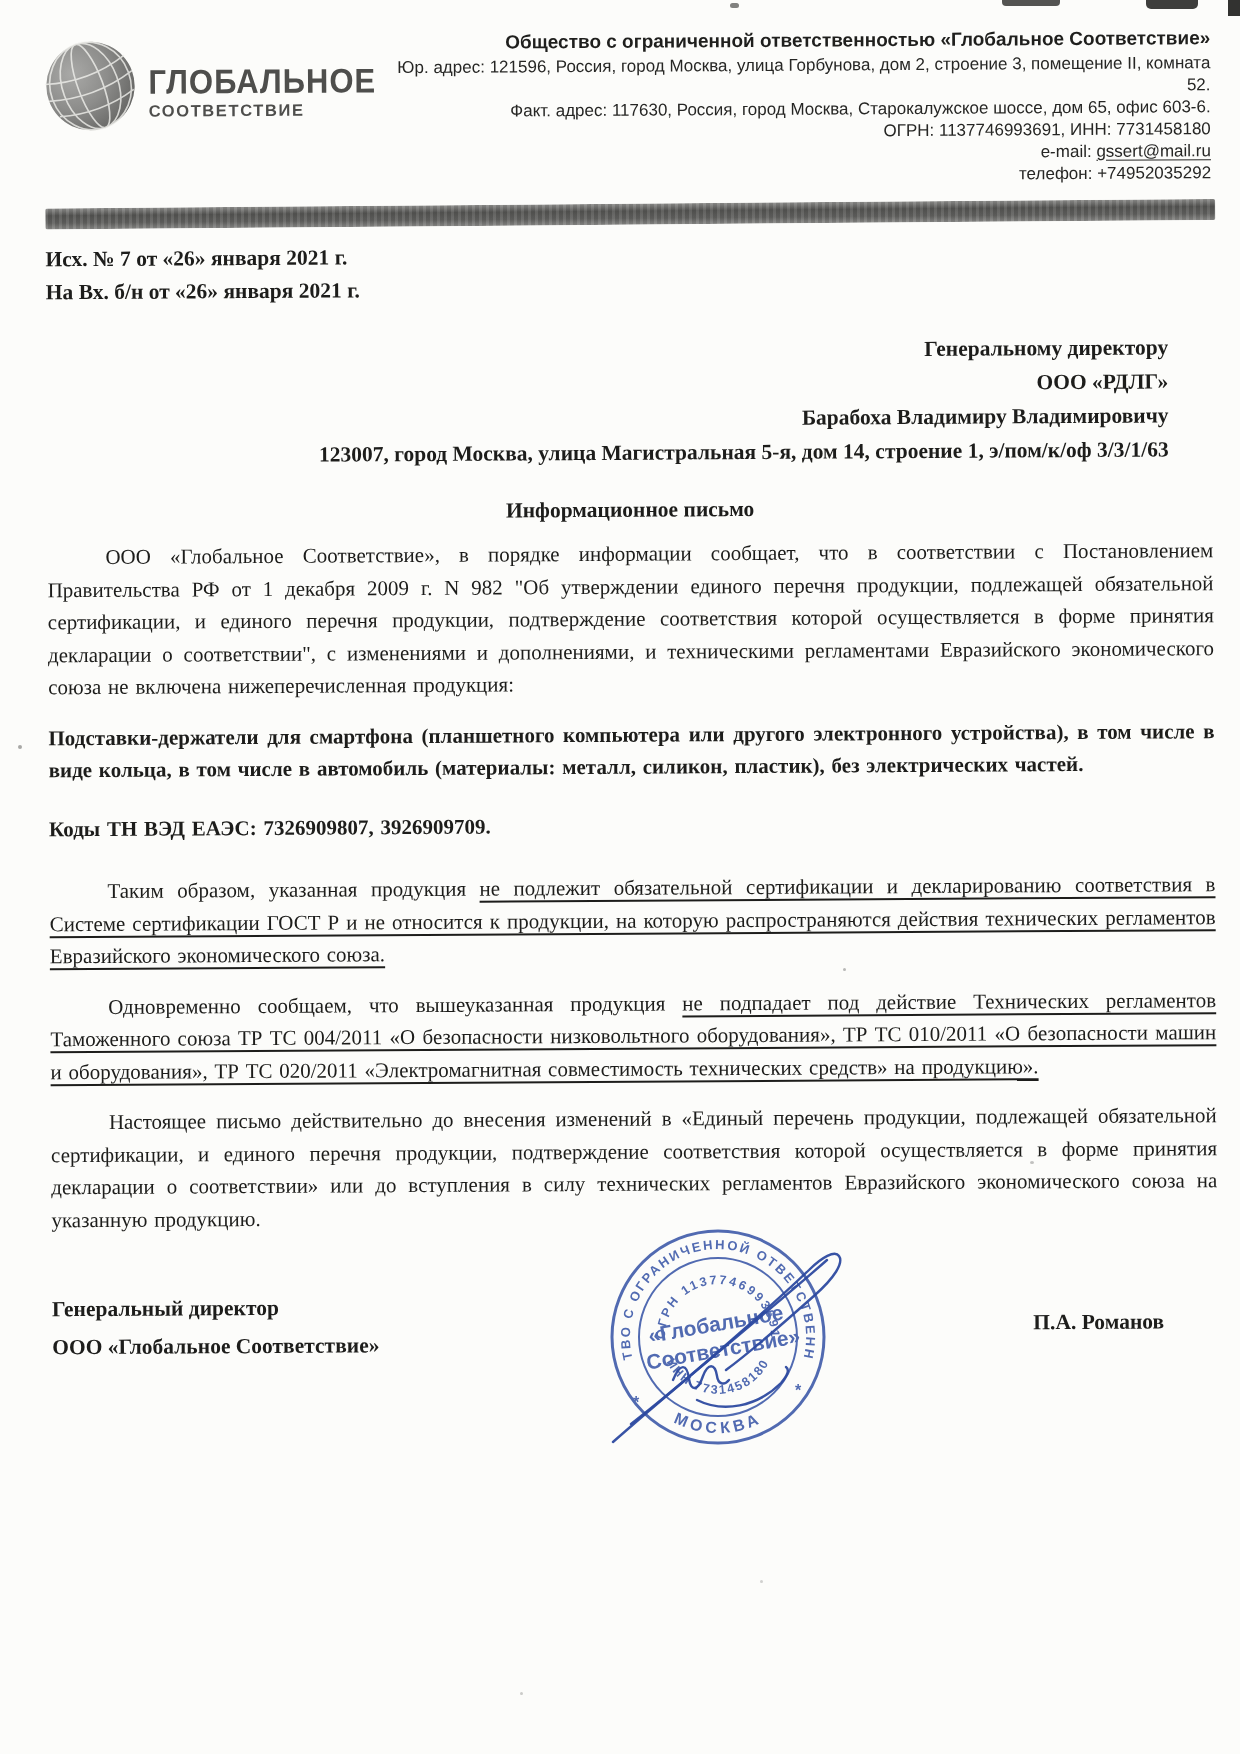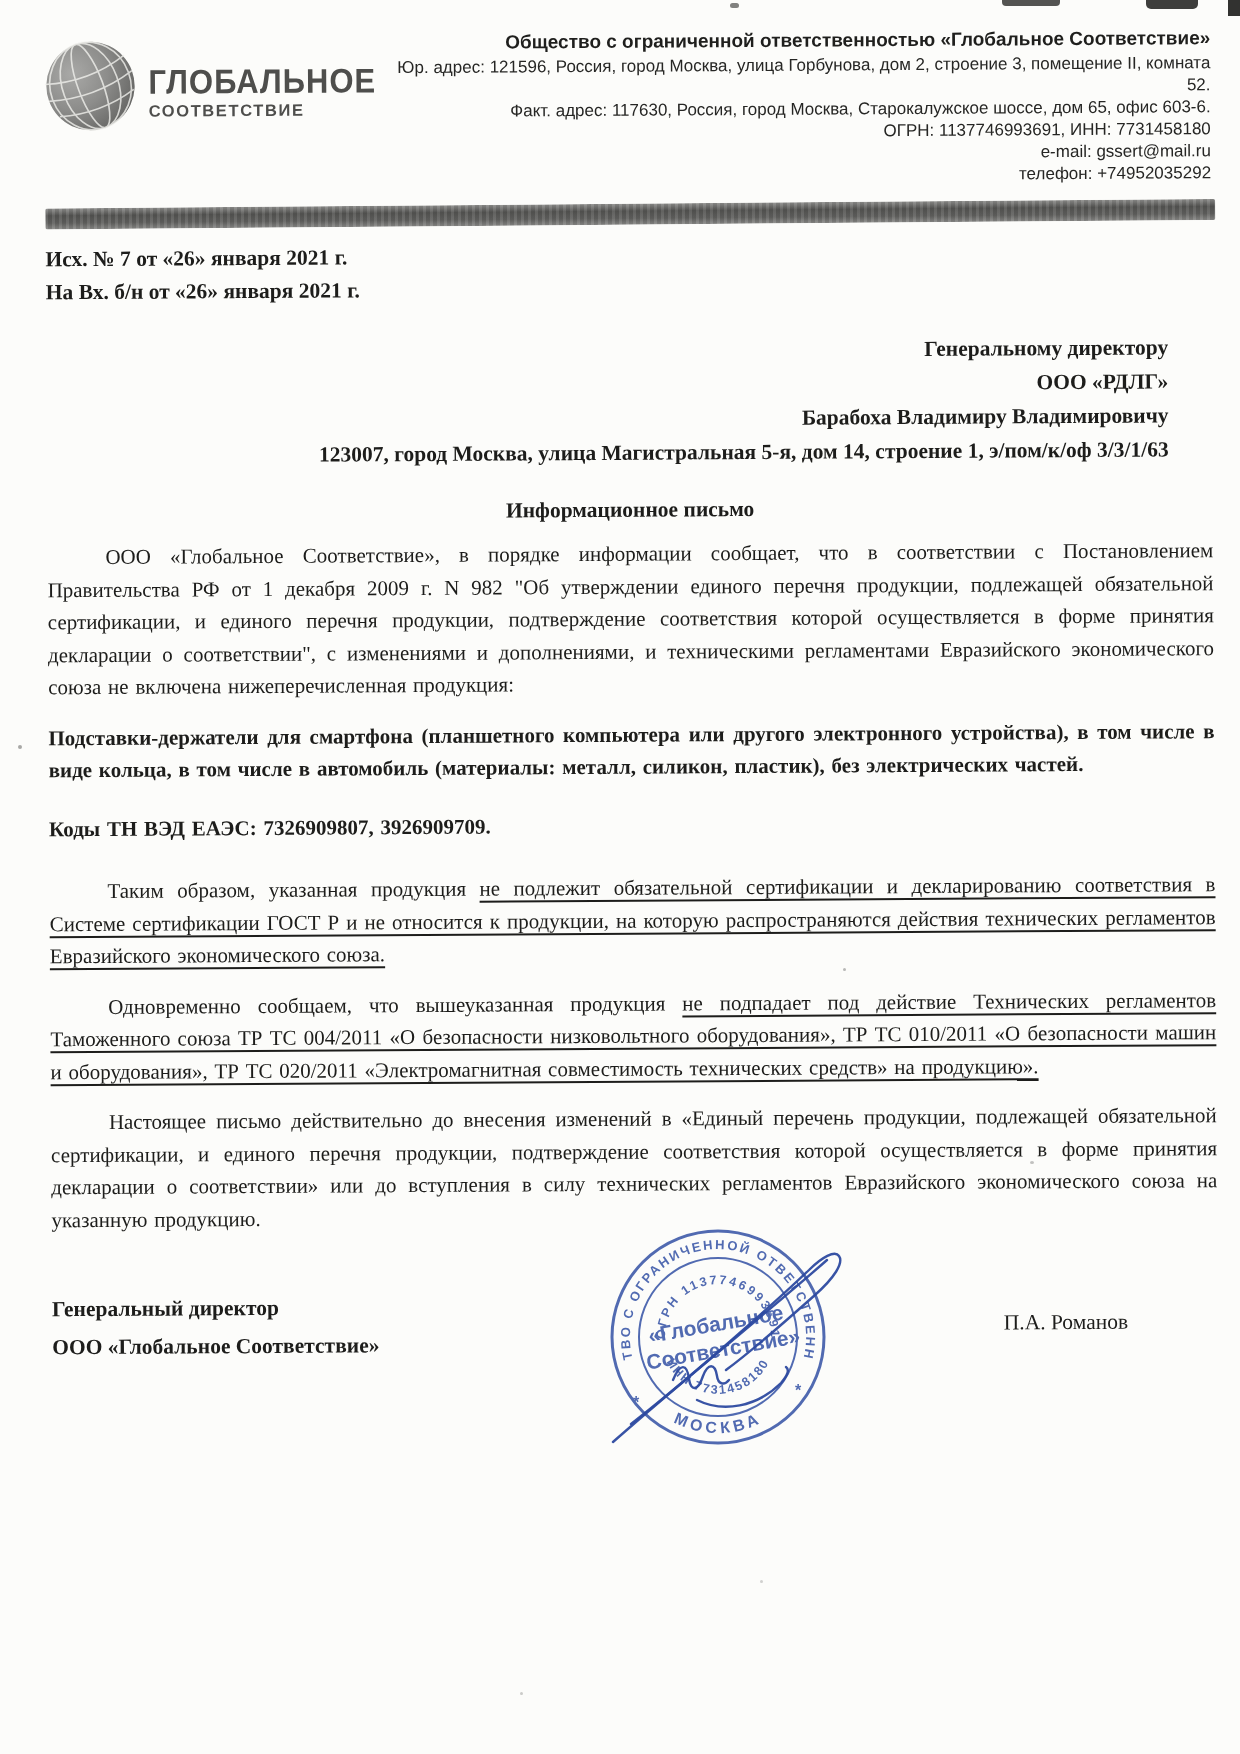--- a/index.html
+++ b/index.html
@@ -14,21 +14,21 @@
 
   
   .letterhead { display:flex; justify-content:space-between; align-items:flex-start; padding:24px 30px 0 42px; }
   .logo { display:flex; align-items:center; gap:10px; margin-top:10px; }
   .globe { width:96px; height:96px; flex:0 0 auto; }
   .logo-text { margin-top:14px; color:#4e4e4c; }
   .logo-l1 { font-family:"Liberation Sans", sans-serif; font-weight:bold; font-size:31px; letter-spacing:1px; transform:scaleY(1.1); transform-origin:left center; white-space:nowrap; }
   .logo-l2 { font-family:"Liberation Sans", sans-serif; font-weight:bold; font-size:16.5px; letter-spacing:1.6px; margin-top:1px; white-space:nowrap; }
   .lh-info { flex:1; text-align:right; font-family:"Liberation Sans", sans-serif; font-size:17px; line-height:22px; color:#262624; padding-top:6px; }
   .lh-company { font-size:19px; font-weight:bold; margin-bottom:3px; color:#1f1f1d; }
-  .email { text-underline-offset:3px; }
+  .email { text-decoration:underline; text-underline-offset:3px; }
 
   
   .rule-bar {
     height:21px; margin:16px 26px 0 44px;
     background:
       repeating-linear-gradient(90deg, rgba(255,255,255,.08) 0 3px, rgba(0,0,0,.07) 3px 7px),
       linear-gradient(180deg,#8f8f8d,#555553 35%,#626260 70%,#8a8a88);
     border-radius:2px; transform:rotate(-0.12deg);
   }
 
@@ -42,21 +42,21 @@
   .ind { text-indent:58px; }
   .bold { font-weight:bold; }
   .mt18 { margin-top:18px; }
   .mt26 { margin-top:26px; }
   .mt30 { margin-top:30px; }
   .ul { text-decoration:underline; text-decoration-thickness:1.8px; text-underline-offset:5px; }
 
   
   .sig-row { margin:54px 0 0 44px; display:flex; align-items:center; }
   .sig-left { font-weight:bold; font-size:21.5px; line-height:38px; }
-  .sig-name { margin-left:auto; margin-right:120px; font-weight:normal; font-size:21.5px; }
+  .sig-name { margin-left:auto; margin-right:84px; font-weight:bold; font-size:21.5px; }
 
   
   .stamp { position:absolute; left:563px; top:1210px; width:300px; height:292px; }
   .stamp text { font-family:"Liberation Sans", sans-serif; font-weight:bold; fill:#3a57a8; }
   .sig-strokes path { fill:none; stroke:#2d4aa0; stroke-width:2.4; stroke-linecap:round; opacity:.95; }
 
   
   .smudge { position:absolute; background:#1c1c1a; }
   .speck { position:absolute; border-radius:50%; }
 </style>

